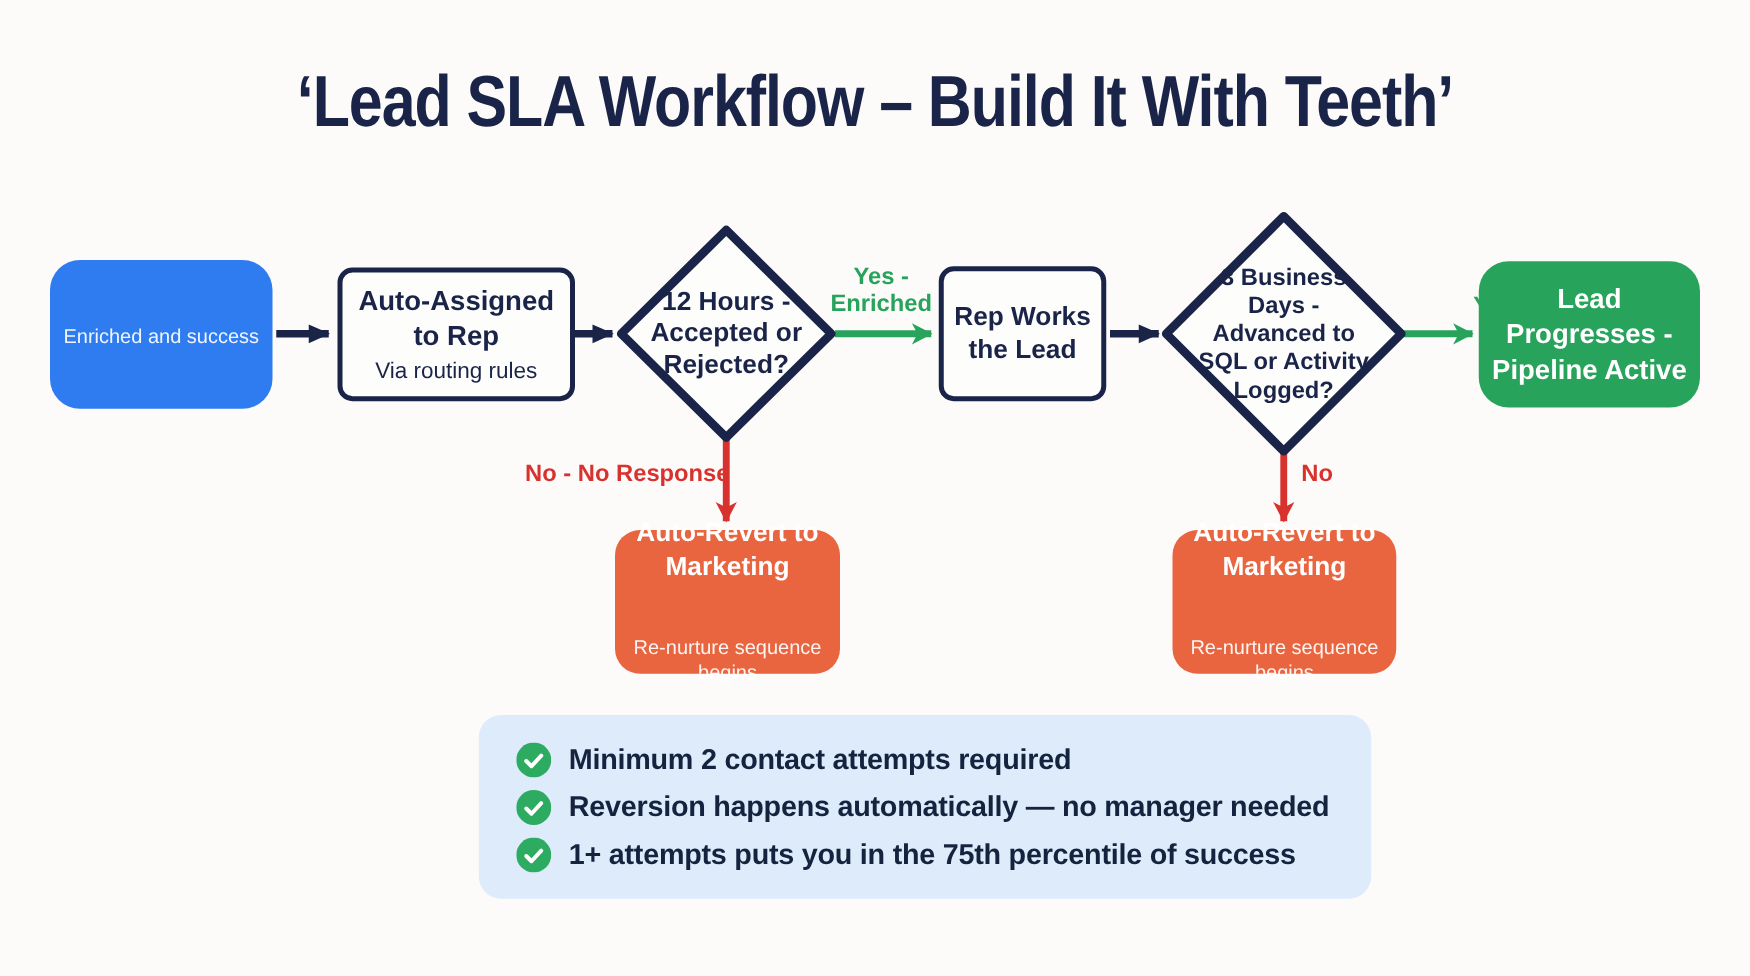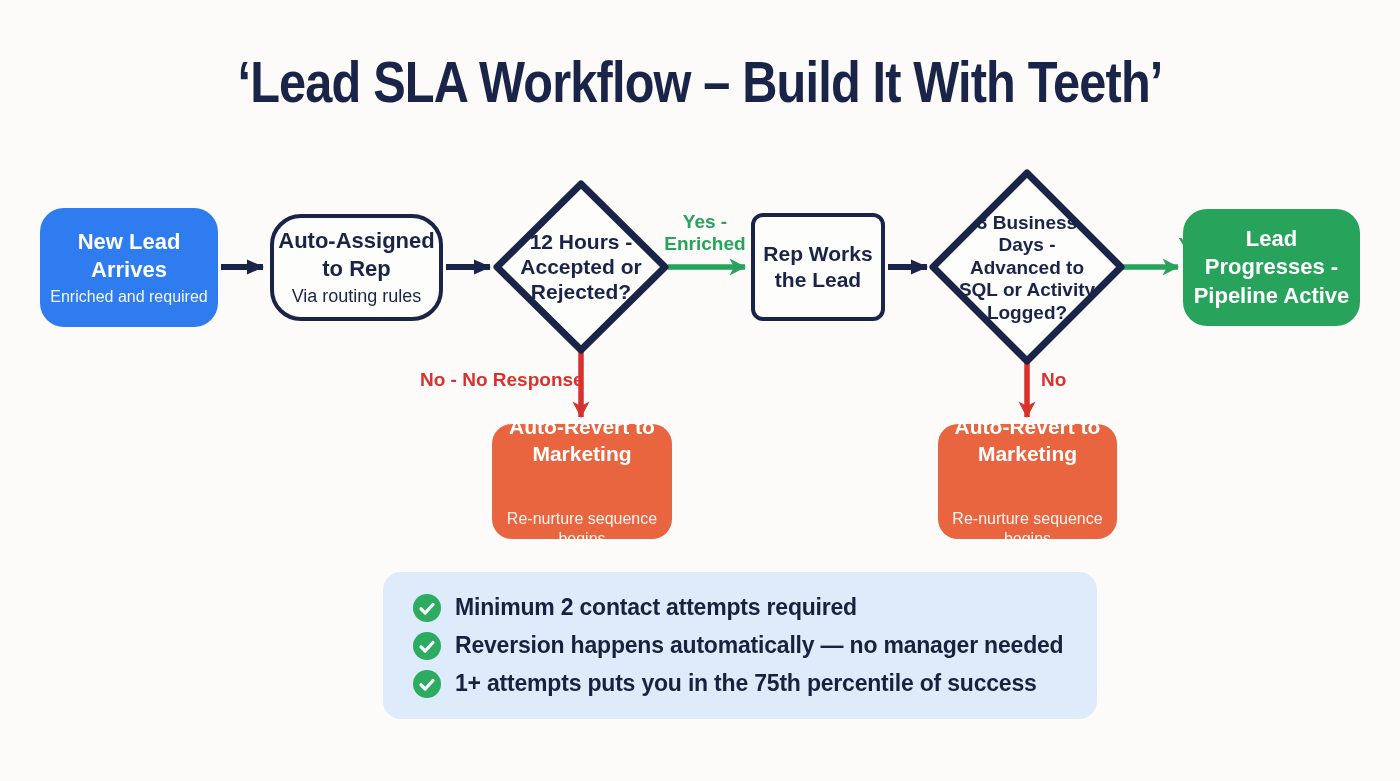--- a/index.html
+++ b/index.html
@@ -152,26 +152,24 @@
     <line class="stroke-navy" x1="888" y1="267" x2="927" y2="267" stroke-width="6" marker-end="url(#head-navy)"></line>
     <line class="stroke-green" x1="1123" y1="267" x2="1178" y2="267" stroke-width="5.5" marker-end="url(#head-green)"></line>
     <line class="stroke-red" x1="581" y1="350" x2="581" y2="417" stroke-width="5.5" marker-end="url(#head-red)"></line>
     <line class="stroke-red" x1="1027" y1="358" x2="1027" y2="417" stroke-width="5.5" marker-end="url(#head-red)"></line>
 
     <polygon class="diamond-shape" points="581,184 665,267 581,350 497,267"></polygon>
     <polygon class="diamond-shape" points="1027,173 1121,267 1027,361 933,267"></polygon>
   </svg>
 
   <div class="node node-blue" style="left:40px; top:208px; width:178px; height:119px;">
-    <div class="node-title-lg pre">New Lead
-Arrives</div>
-    <div class="node-sub node-sub-light">Enriched and required</div>
-  </div>
-
-  <div class="node node-outline" style="left:270px; top:214px; width:173px; height:107px;border-radius:31px;">
+    <div class="node-sub node-sub-light">Enriched and success</div>
+  </div>
+
+  <div class="node node-outline" style="left:270px; top:214px; width:190px; height:107px;">
     <div class="node-title-lg pre">Auto-Assigned
 to Rep</div>
     <div class="node-sub-dark">Via routing rules</div>
   </div>
 
   <div class="diamond-label" style="left:501px; top:229px; width:160px; font-size:21px; line-height:1.2;">12 Hours -
 Accepted or
 Rejected?</div>
 
   <div class="edge-label edge-green" style="left:650px; top:211px; width:110px;">Yes -

